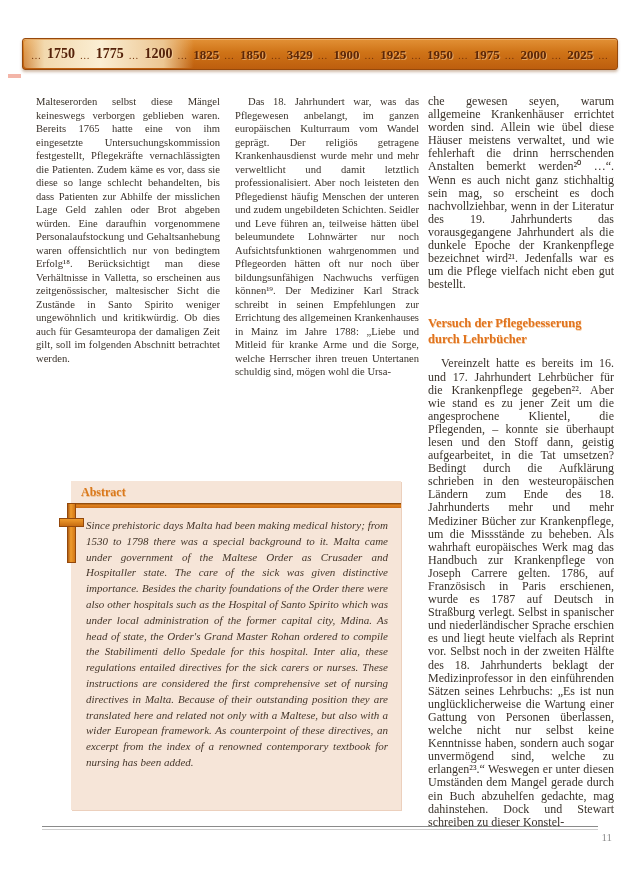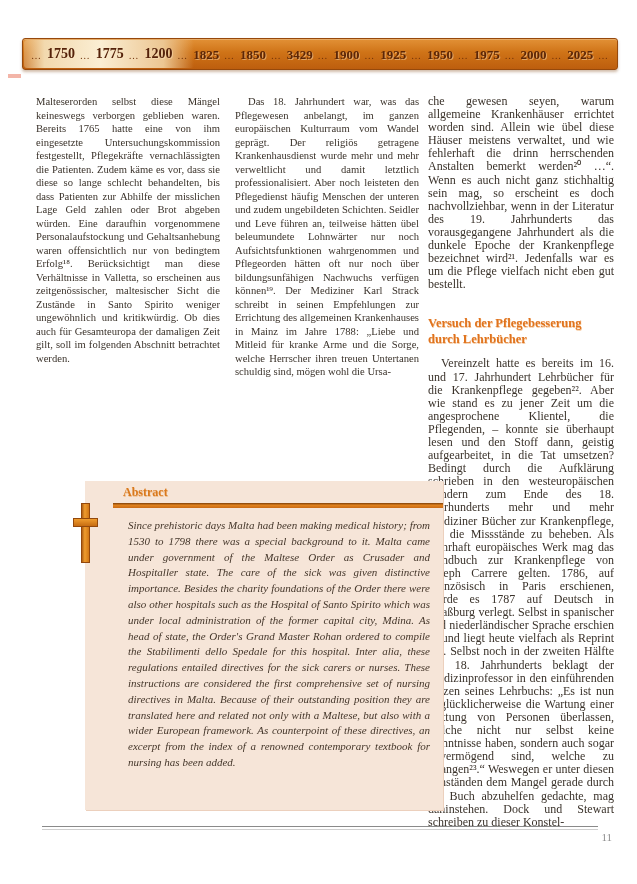--- a/index.html
+++ b/index.html
@@ -31,22 +31,22 @@
   .body-par{font:10.6px/13.5px "Liberation Serif",serif;color:#3a322a;
     text-align:justify;margin:0;}
   .col3 .body-par{font-size:12px;line-height:13.1px;}
   .indent{text-indent:13px;}
   .orange-head{font-family:"Liberation Serif",serif;font-weight:bold;font-size:12.5px;
     line-height:15.5px;color:#e0731d;margin:0;text-shadow:.5px .5px 0 #f6cda6;}
   .col2 .orange-head{margin-bottom:15px;}
   .col3 .orange-head{margin-top:25px;margin-bottom:10px;}
 
   
-  .abstract-box{position:absolute;left:85px;top:481px;width:330px;height:329px;
-    background:#f6e5d8;box-shadow:1px 1px 0 #ecd0bd;padding-left:28px;}
+  .abstract-box{position:absolute;left:71px;top:481px;width:330px;height:329px;
+    background:#f6e5d8;box-shadow:1px 1px 0 #ecd0bd;}
   .abstract-label{font-family:"Liberation Serif",serif;font-weight:bold;font-size:12px;
     color:#d9791d;padding:4px 0 3px 10px;text-shadow:.5px .5px 0 #f0c294;}
   .abstract-rule{height:5px;background:linear-gradient(#7e3f0a,#e1821d 45%,#c96a15);}
   .abstract-inner{padding:0 13px 0 15px;}
   .abstract-body{font:italic 11px/15.8px "Liberation Serif",serif;color:#44362a;
     text-align:justify;margin:10px 0 0 0;}
   .abstract-keywords{font:italic 11.3px/17px "Liberation Serif",serif;font-weight:bold;
     color:#3c2f24;text-align:justify;margin:12px 0 0 0;letter-spacing:.3px;word-spacing:2px;}
   .cross{position:absolute;left:-9px;top:22px;width:22px;height:60px;}
   .cross-v{position:absolute;left:5px;top:0;width:9px;height:60px;

